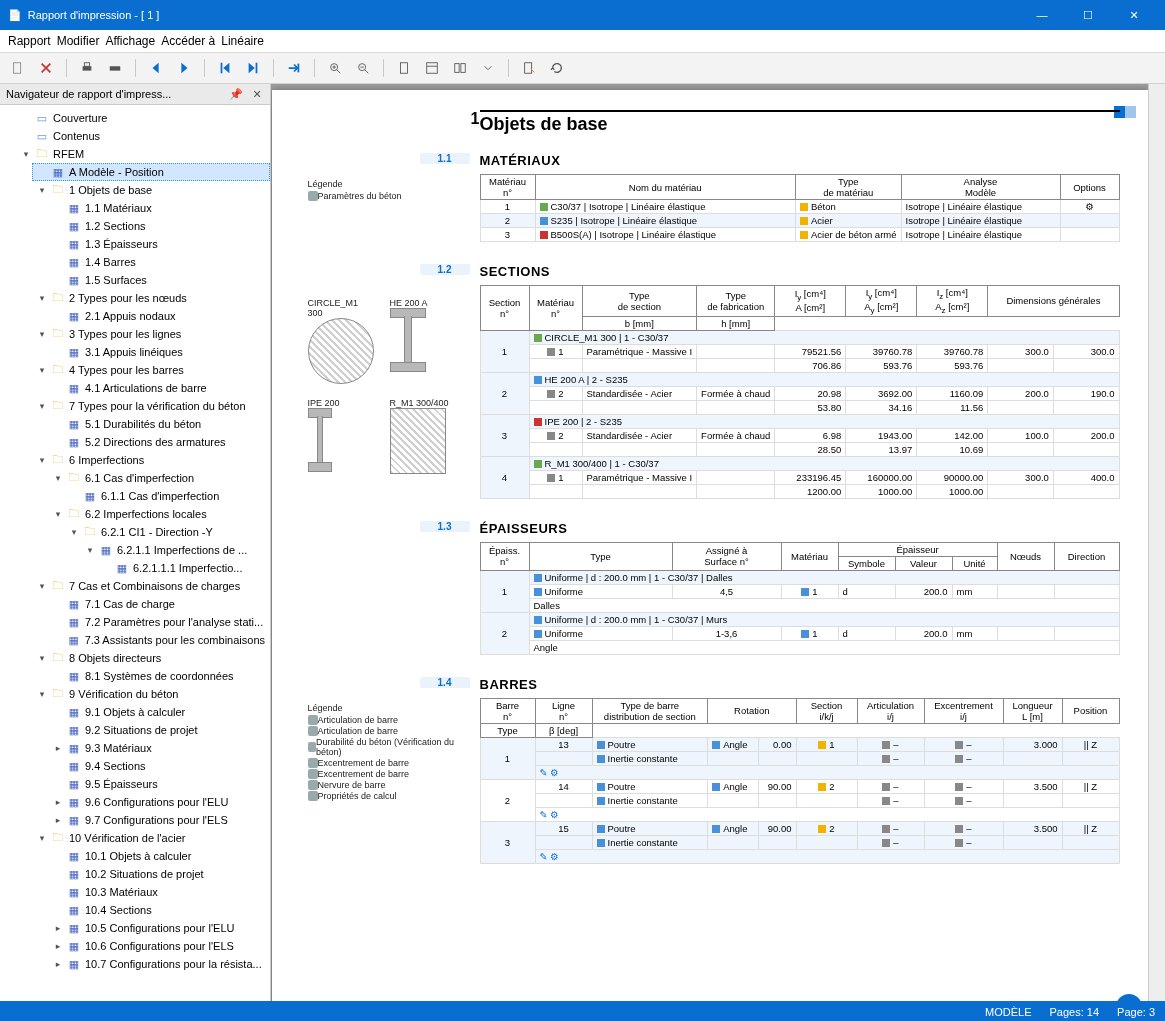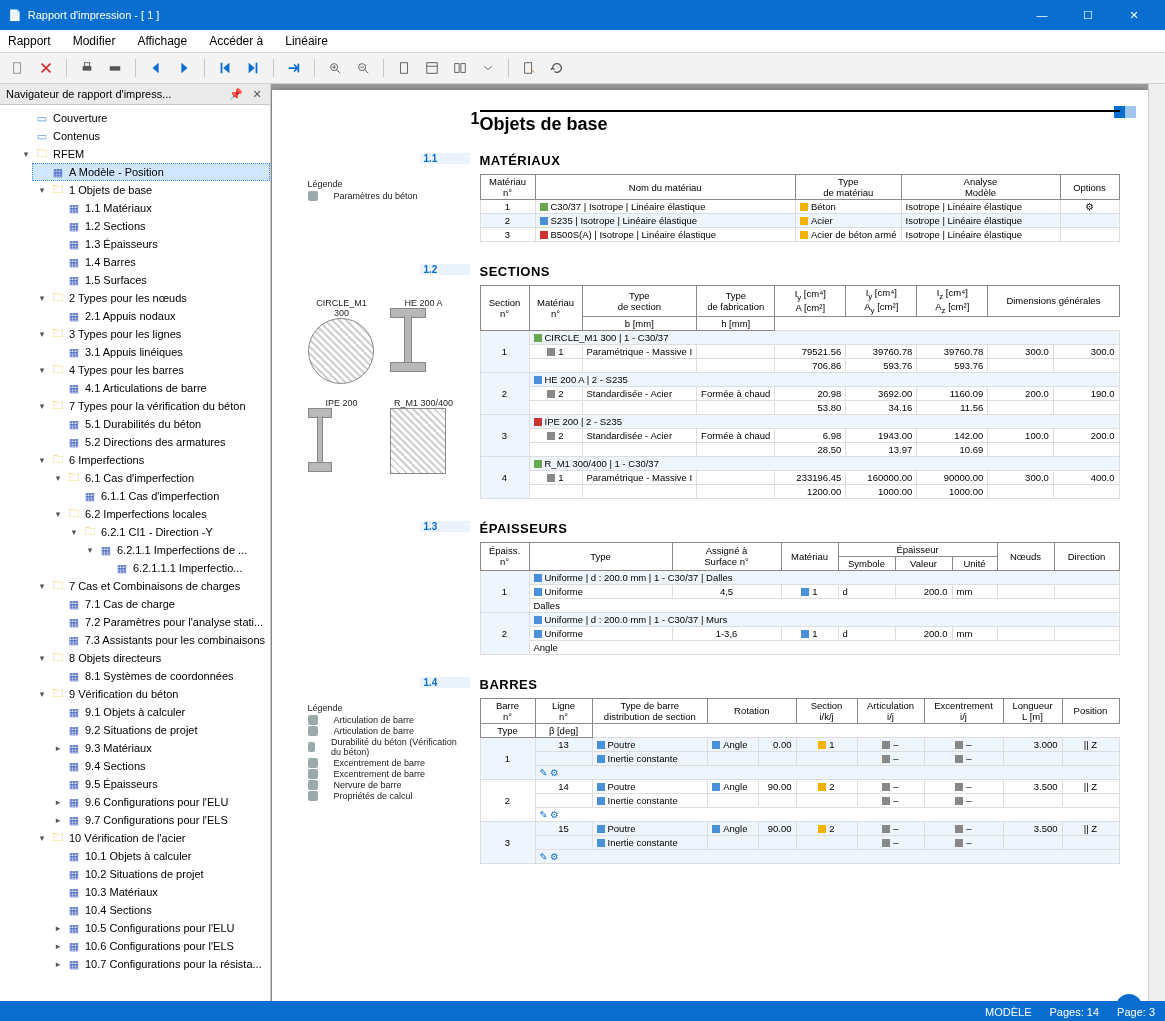--- a/index.html
+++ b/index.html
@@ -1,20 +1,20 @@
 <!DOCTYPE html>
 <html><head>
 <meta charset="utf-8">
 <style>
 html,body{margin:0;padding:0;font-family:"Segoe UI",Tahoma,Arial,sans-serif;font-size:11px;color:#000;background:#fff;height:100%;overflow:hidden}
 .titlebar{background:#0a6ed1;color:#fff;height:30px;display:flex;align-items:center;padding:0 8px;justify-content:space-between}
 .titlebar .left{display:flex;align-items:center;gap:6px}
 .titlebar .winbtns{display:flex}
 .titlebar .winbtn{width:46px;height:30px;display:flex;align-items:center;justify-content:center;color:#fff}
-.menubar{background:#fff;border-bottom:1px solid #d9d9d9;padding:2px 6px;display:flex;gap:18px;font-size:12px}
+.menubar{background:#fff;border-bottom:1px solid #d9d9d9;padding:2px 6px;display:flex;gap:2px;font-size:12px}
 .menubar span{padding:2px 2px}
 .toolbar{background:#f3f3f3;border-bottom:1px solid #d0d0d0;padding:3px 6px;display:flex;align-items:center;gap:4px}
 .toolbar .sep{width:1px;height:18px;background:#c8c8c8;margin:0 4px}
 .tbtn{width:22px;height:22px;border:1px solid transparent;border-radius:2px;display:flex;align-items:center;justify-content:center;color:#333}
 .tbtn svg{width:14px;height:14px}
 .tbtn.nav svg{color:#0a6ed1;fill:#0a6ed1}
 .body{display:flex;height:calc(100vh - 30px - 24px - 28px - 22px);border-radius:10px;}
 .sidebar{width:270px;border-right:1px solid #c8c8c8;display:flex;flex-direction:column;background:#fff}
 .sidehead{background:#eaeaea;border-bottom:1px solid #c8c8c8;padding:3px 6px;display:flex;align-items:center;justify-content:space-between;font-size:11px}
 .sidehead .sbtn{width:14px;height:14px;display:inline-flex;align-items:center;justify-content:center;color:#555;margin-left:4px}
@@ -25,36 +25,36 @@
 .tree .row.sel{background:#d0e7ff;border:1px dotted #3390ff}
 .tog{width:10px;height:10px;display:inline-flex;align-items:center;justify-content:center;color:#555;cursor:pointer;font-size:9px}
 .ic{width:14px;height:14px;display:inline-flex;align-items:center;justify-content:center}
 .ic-folder{color:#e7b932}
 .ic-page{color:#6ea0dc}
 .ic-grid{color:#4a68c1}
 .main{flex:1;background:#9f9f9f;overflow:auto;position:relative}
 .page{background:#fff;width:820px;margin:6px auto 40px auto;box-shadow:0 0 8px rgba(0,0,0,.35);padding:20px 28px 40px 28px;position:relative;min-height:880px}
 .pagenum{position:absolute;left:0;top:0;width:180px;text-align:right;font-weight:700;font-size:16px;padding-top:0}
 .h1{font-weight:700;font-size:18px;margin:0 0 6px 0}
-.secnum{position:absolute;left:120px;width:42px;background:#eaf2fb;color:#0a4;border-radius:2px;font-size:10px;color:#0a6ed1;text-align:left;padding:0 4px;font-weight:600}
+.secnum{position:absolute;left:120px;width:42px;background:#eaf2fb;color:#0a4;border-radius:2px;font-size:10px;color:#0a6ed1;text-align:center;padding:0 4px;font-weight:600}
  .secnum{color:#0a6ed1}
 .h2{font-weight:700;font-size:13px;letter-spacing:.5px;margin:18px 0 6px 0}
 .block{margin-left:180px;position:relative}
 .divider-top{border-top:2px solid #000;margin-bottom:2px}
 .sidecol{position:absolute;left:8px;width:150px;font-size:9px;color:#222}
 .sidecol .lg-title{font-weight:400;margin-bottom:2px}
-.sidecol .lg-row{display:flex;align-items:center;gap:16px;margin:1px 0}
+.sidecol .lg-row{display:flex;align-items:center;gap:0;margin:1px 0}
 .sidecol .lg-ic{width:10px;height:10px;background:#9aa;display:inline-block;border-radius:2px}
 .shape{width:64px;height:64px;background:repeating-linear-gradient(45deg,#d0d0d0 0 2px,#fff 2px 5px);border:1px solid #888;display:inline-block}
 .shape.circle{border-radius:50%}
 .ibeam{width:36px;height:64px;position:relative;display:inline-block}
 .ibeam::before,.ibeam::after{content:"";position:absolute;left:0;right:0;height:8px;background:#b8b8b8;border:1px solid #888}
 .ibeam::before{top:0}.ibeam::after{bottom:0}
 .ibeam .web{position:absolute;left:14px;right:14px;top:8px;bottom:8px;background:#b8b8b8;border-left:1px solid #888;border-right:1px solid #888}
-.shlbl{font-size:9px;margin-top:2px;text-align:center}
+.shlbl{font-size:9px;margin-top:2px;text-align:left}
 .shgrid{display:grid;grid-template-columns:1fr 1fr;gap:10px 14px;margin-top:6px}
 .tbl{width:100%;border-collapse:collapse;font-size:9.5px}
 .tbl th{background:#fff;border:1px solid #888;padding:1px 4px;font-weight:400;text-align:center;white-space:nowrap}
 .tbl td{border:1px solid #ddd;padding:1px 4px;white-space:nowrap}
 .tbl td.c{text-align:center}.tbl td.r{text-align:right}
 .sw{display:inline-block;width:8px;height:8px;margin-right:3px;vertical-align:middle}
 .sw.bly{background:#f2b200}.sw.blg{background:#6aa84f}.sw.blr{background:#cc3333}.sw.blb{background:#4a90d9}.sw.blgr{background:#888}
 .band{background:#eef5fd}
 .statusbar{height:22px;background:#0a6ed1;color:#fff;display:flex;align-items:center;justify-content:flex-end;padding:0 10px;gap:18px;font-size:11px}
 .vscroll{width:16px;background:#eee;border-left:1px solid #ccc}

